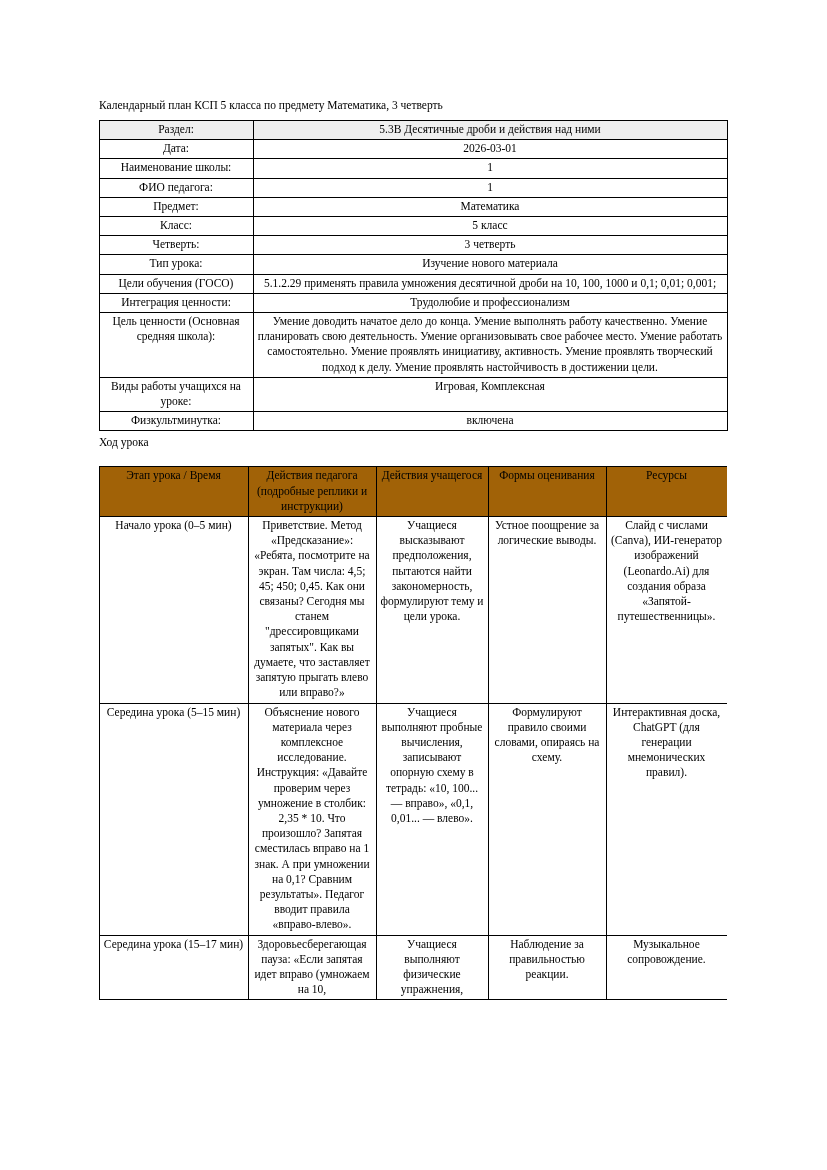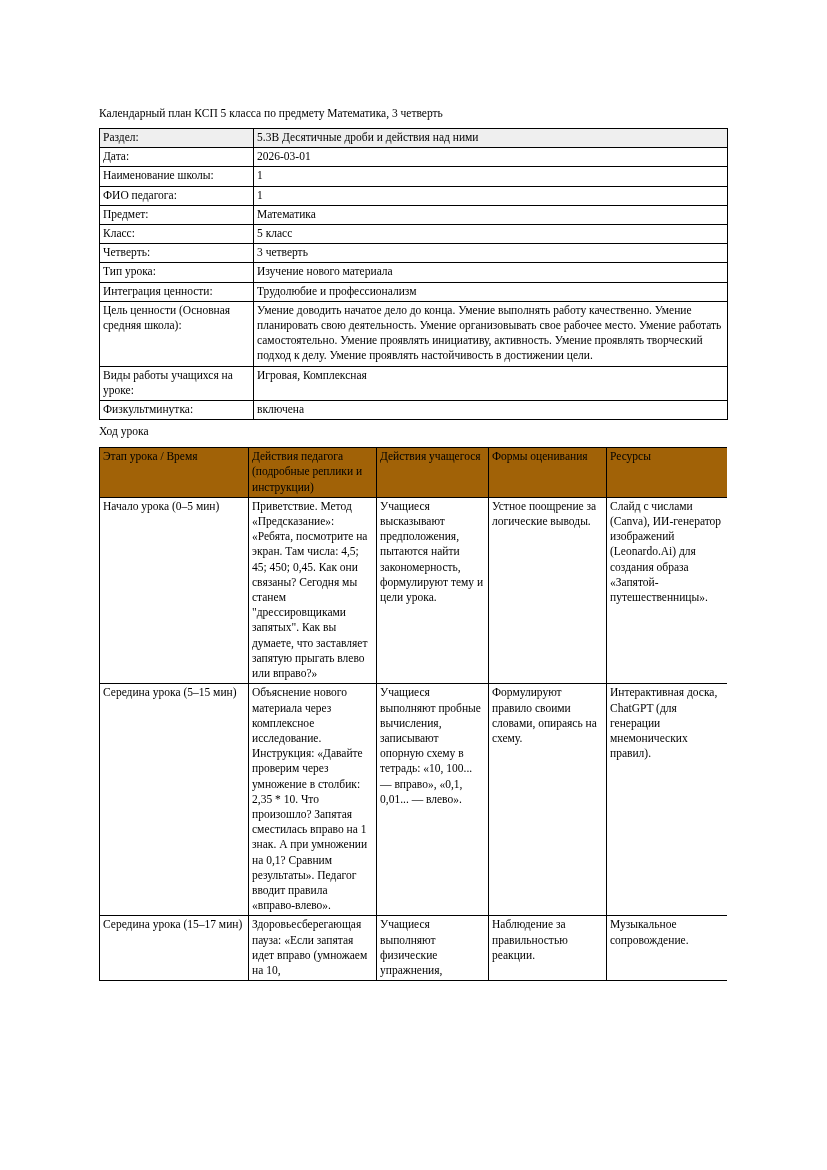--- a/index.html
+++ b/index.html
@@ -19,48 +19,48 @@
     position: absolute;
     left: 0;
     top: 0;
     width: 827px;
     height: 1170px;
     background: #ffffff;
   }
   .content {
     position: absolute;
     left: 99px;
-    top: 106px;
+    top: 98px;
     width: 628px;
     font-family: Liberation Serif, serif;
   }
   .doc-title {
     font-size: 11.5px;
     line-height: 15px;
     margin-bottom: 7px;
     white-space: nowrap;
   }
   .section-label {
     font-size: 11.5px;
     line-height: 15px;
     margin-top: 4px;
-    margin-bottom: 8px;
+    margin-bottom: 16px;
   }
   table {
     border-collapse: collapse;
     width: 628px;
     table-layout: fixed;
   }
   table td, table th {
     border: 1px solid #000000;
     vertical-align: top;
     padding: 1px 4px 2px 3px;
     font-size: 11.5px;
     line-height: 15.2px;
-    text-align: left;
+    text-align: center;
     font-weight: normal;
     word-wrap: break-word;
     overflow-wrap: break-word;
   }
   
   .info-table col.c-label { width: 154px; }
   .info-table col.c-value { width: 474px; }
   .info-table tr.shaded td { background: #efefef; }
 
   
@@ -114,20 +114,24 @@
           <td>Класс:</td>
           <td>5 класс</td>
         </tr>
         <tr>
           <td>Четверть:</td>
           <td>3 четверть</td>
         </tr>
         <tr>
           <td>Тип урока:</td>
           <td>Изучение нового материала</td>
+        </tr>
+        <tr>
+          <td>Цели обучения (ГОСО)</td>
+          <td>5.1.2.29 применять правила умножения десятичной дроби на 10, 100, 1000 и 0,1; 0,01; 0,001;</td>
         </tr>
         <tr>
           <td>Интеграция ценности:</td>
           <td>Трудолюбие и профессионализм</td>
         </tr>
         <tr>
           <td>Цель ценности (Основная средняя школа):</td>
           <td>Умение доводить начатое дело до конца. Умение выполнять работу качественно. Умение планировать свою деятельность. Умение организовывать свое рабочее место. Умение работать самостоятельно. Умение проявлять инициативу, активность. Умение проявлять творческий подход к делу. Умение проявлять настойчивость в достижении цели.</td>
         </tr>
         <tr>

